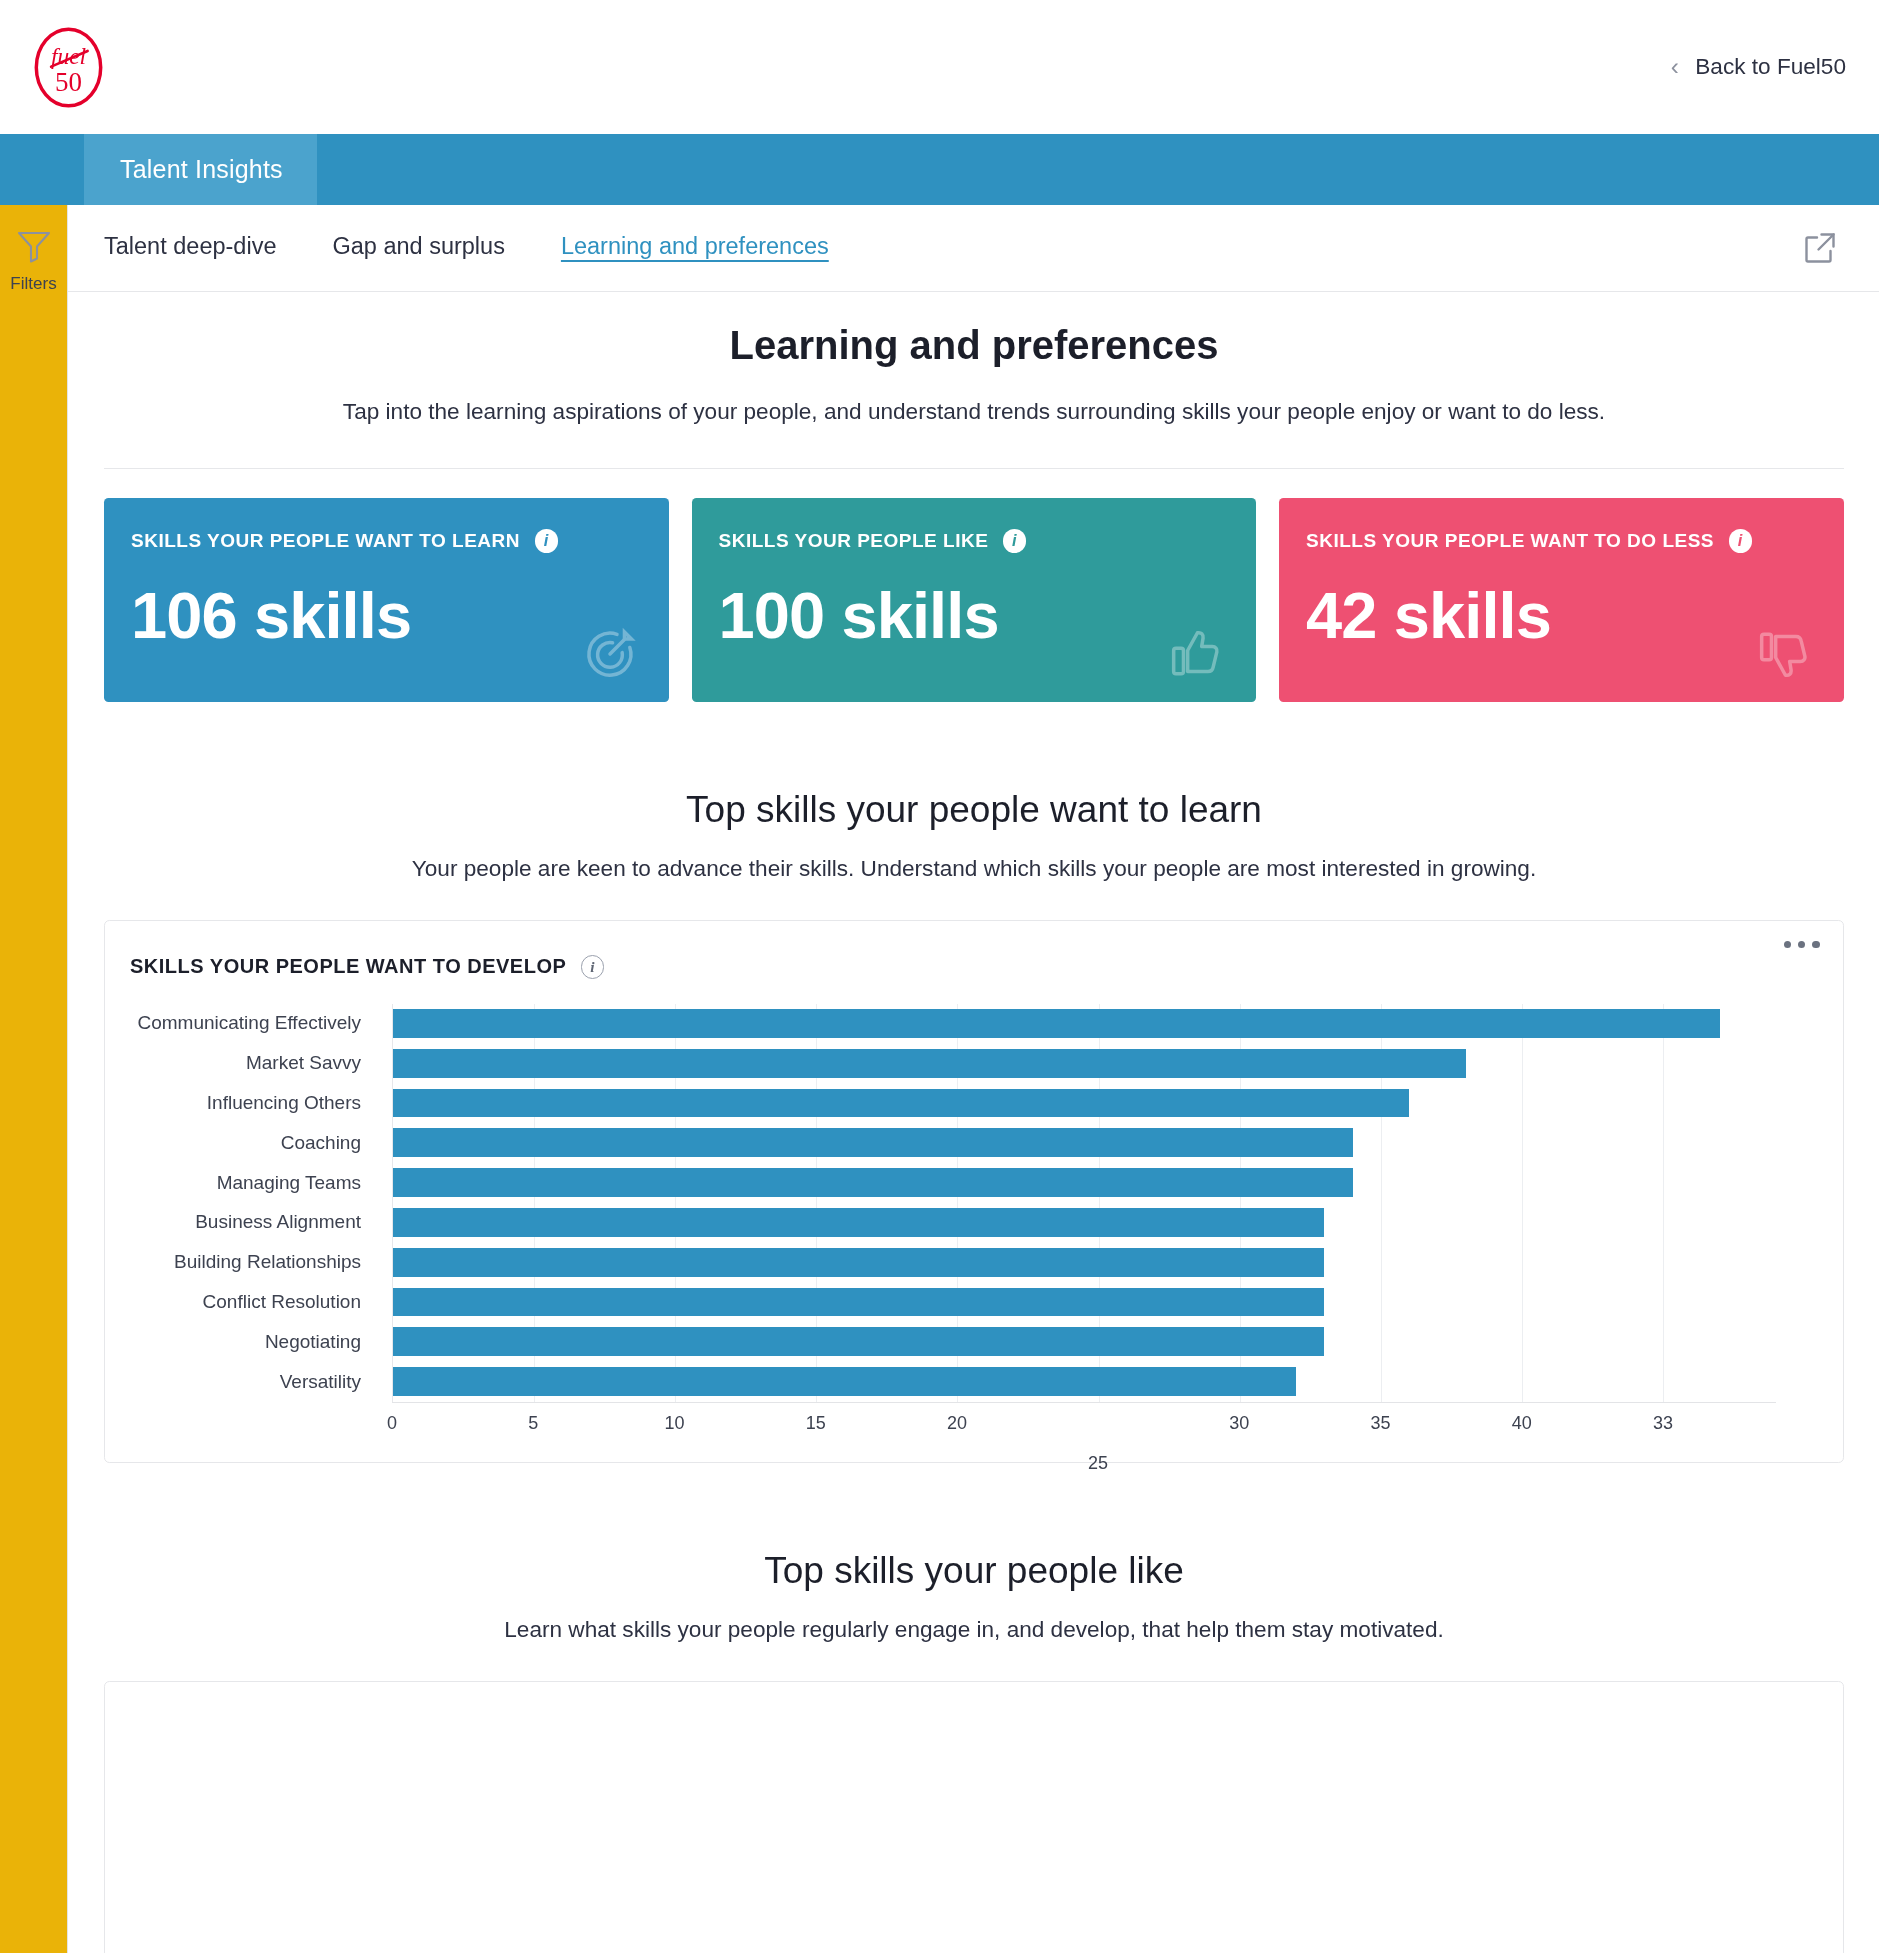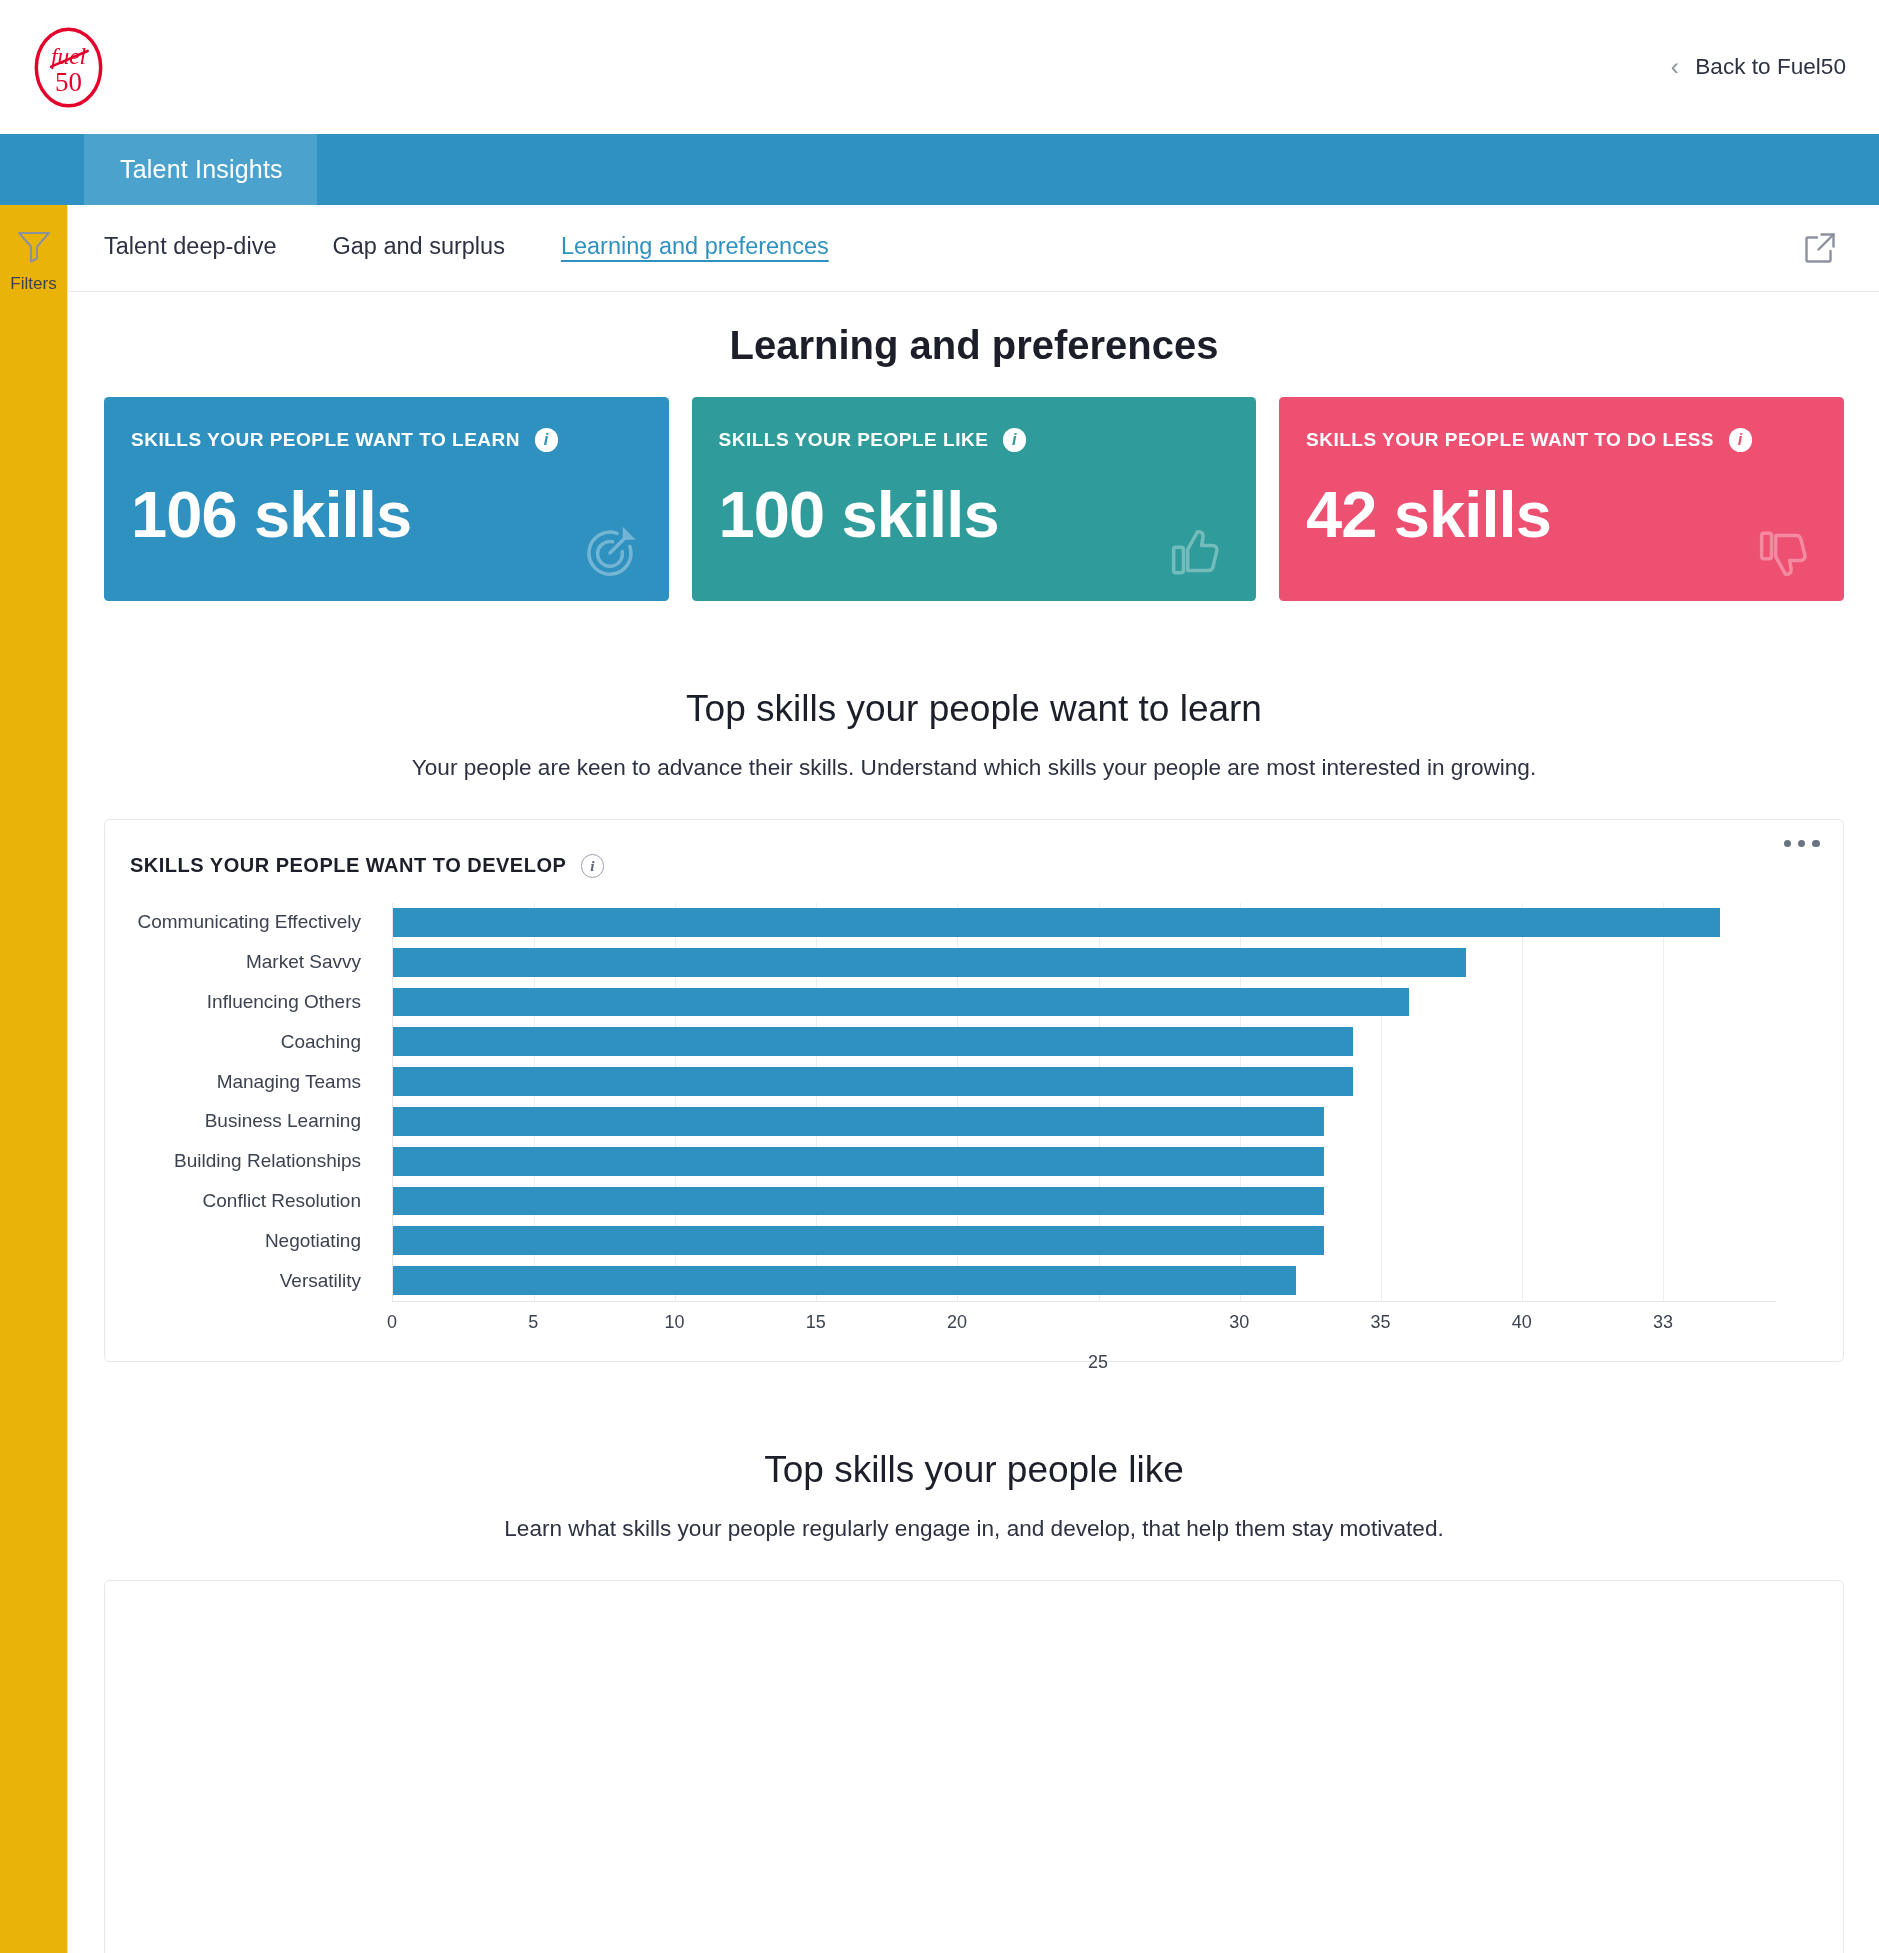--- a/index.html
+++ b/index.html
@@ -325,20 +325,21 @@
             <path d="M19 14v6a1 1 0 0 1-1 1H4a1 1 0 0 1-1-1V6a1 1 0 0 1 1-1h6" stroke-linecap="round" stroke-linejoin="round"></path>
           </svg>
         </span>
       </div>
     </div>
 
     <div class="pane">
 
 
       <div class="page-title">Learning and preferences</div>
+      <div class="page-sub">Tap into the learning aspirations of your people, and understand trends surrounding skills your people enjoy or want to do less.</div>
 
       <div class="cards">
 
         <div class="card blue">
           <div class="card-head">
             <span>SKILLS YOUR PEOPLE WANT TO LEARN</span>
             <span class="info-dot">i</span>
           </div>
           <div class="card-value">106 skills</div>
           <div class="card-icon">
@@ -395,21 +396,21 @@
           <span class="info-ring">i</span>
         </div>
 
         <div class="chart">
           <div class="plot-labels" id="catLabels">
               <div class="lbl">Communicating Effectively</div>
               <div class="lbl">Market Savvy</div>
               <div class="lbl">Influencing Others</div>
               <div class="lbl">Coaching</div>
               <div class="lbl">Managing Teams</div>
-              <div class="lbl">Business Learning</div>
+              <div class="lbl">Business Alignment</div>
               <div class="lbl">Building Relationships</div>
               <div class="lbl">Conflict Resolution</div>
               <div class="lbl">Negotiating</div>
               <div class="lbl">Versatility</div>
             </div>
           <div class="plot">
             <div class="gridlines" id="gridlines">
                 <span style="left: 10.2041%;"></span>
                 <span style="left: 20.4082%;"></span>
                 <span style="left: 30.6122%;"></span>

